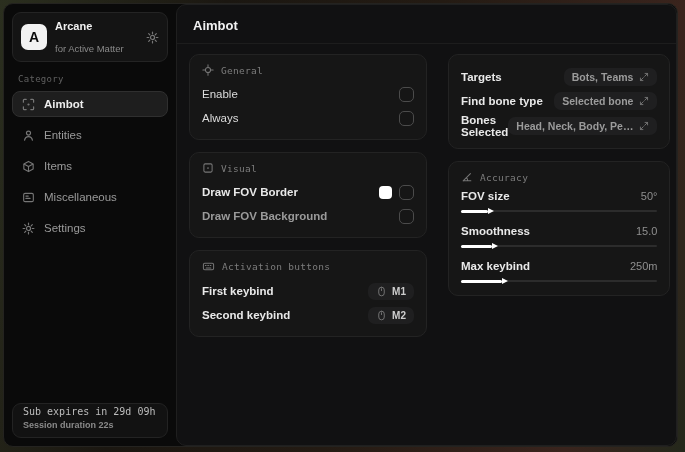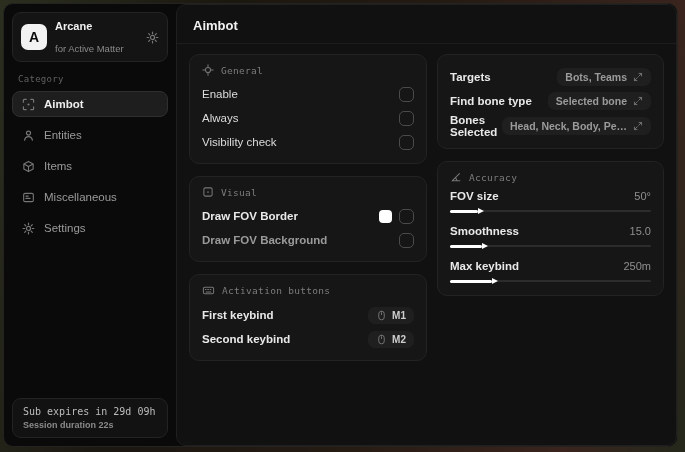--- a/index.html
+++ b/index.html
@@ -34,34 +34,34 @@
     font-size:9px; color:#606060; margin:12px 6px 7px; letter-spacing:0.3px;
   }
   .nav-item {
     height:26px; margin-bottom:5px; padding:0 9px; border-radius:8px;
     display:flex; align-items:center; gap:9px; font-size:11.5px; color:#9a9a9a;
     border:1px solid transparent; cursor:default;
   }
   .nav-item.active { background:#1e1e1e; border-color:#2f2f2f; color:#ededed; font-weight:600; }
   .side-footer {
     margin-top:auto; background:#121212; border:1px solid #232323; border-radius:9px;
-    padding:7px 10px 7px; display:flex; flex-direction:column; gap:3px;
+    padding:2px 10px 7px; display:flex; flex-direction:column; gap:3px;
   }
   .sub-expiry { font-family:"DejaVu Sans Mono", monospace; font-size:10px; color:#bdbdbd; }
   .session { font-size:9px; font-weight:700; color:#8a8a8a; }
   
   .main {
     flex:1; background:#111112; border:1px solid #1f1f1f; border-radius:10px;
     display:flex; flex-direction:column; overflow:hidden;
   }
   .main-header {
     padding:13px 16px 10px; border-bottom:1px solid #1d1d1d;
     font-size:13px; font-weight:700; color:#f2f2f2;
   }
-  .content { display:flex; gap:10px; padding:10px 12px; align-items:flex-start; }
+  .content { display:flex; gap:21px; padding:10px 12px; align-items:flex-start; }
   .col-left { width:238px; flex-shrink:0; }
   .col-right { flex:1; }
   .card {
     background:#161616; border:1px solid #232323; border-radius:10px;
     padding:9px 12px 10px; margin-bottom:12px;
   }
   .card-head {
     display:flex; align-items:center; gap:7px;
     font-family:"DejaVu Sans Mono", monospace; font-size:9.5px; color:#7c7c7c;
     letter-spacing:0.3px; margin-bottom:7px;
@@ -200,24 +200,20 @@
             <span>General</span>
           </div>
           <div class="row">
             <span class="row-label">Enable</span>
             <span class="checkbox"></span>
           </div>
           <div class="row">
             <span class="row-label">Always</span>
             <span class="checkbox"></span>
           </div>
-          <div class="row">
-            <span class="row-label">Visibility check</span>
-            <span class="checkbox"></span>
-          </div>
         </div>
 
         <div class="card">
           <div class="card-head">
             <span class="icon">
               <svg width="12" height="12" viewBox="0 0 14 14" fill="none" stroke="currentColor" stroke-width="1.2" stroke-linecap="round">
                 <rect x="2.2" y="2.2" width="9.6" height="9.6" rx="1.5"></rect>
                 <circle cx="7" cy="7" r="1" fill="currentColor" stroke="none"></circle>
               </svg>
             </span>

